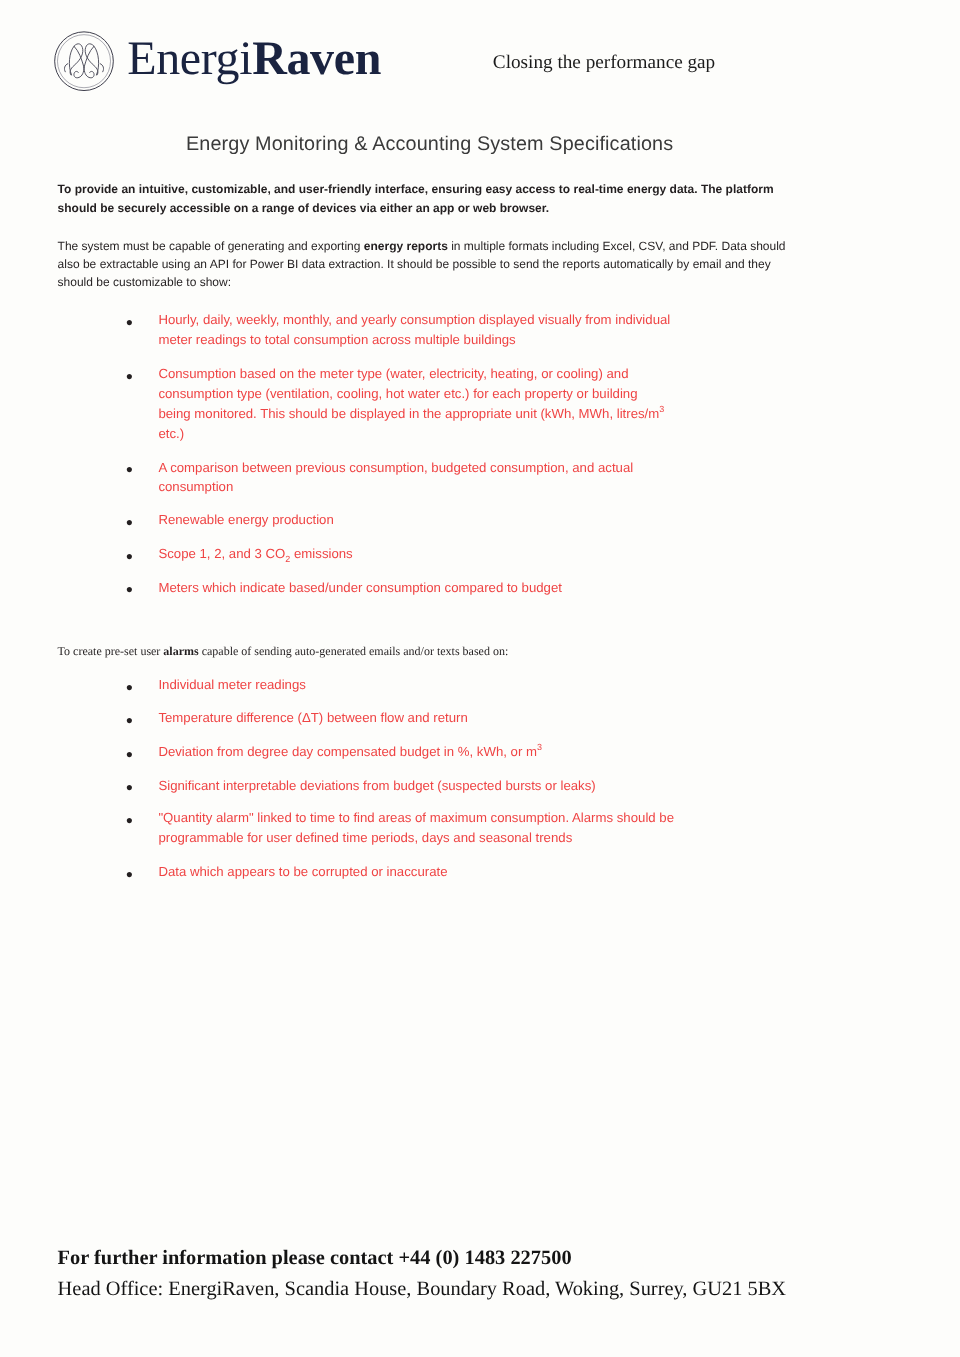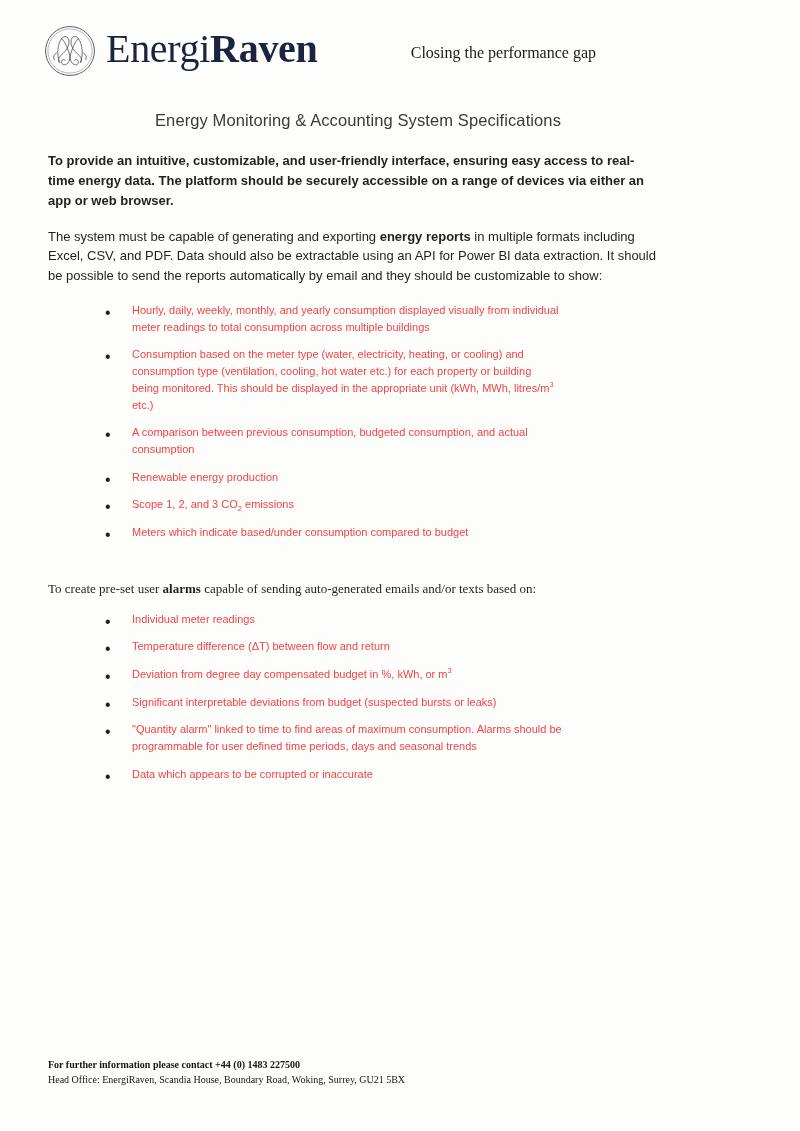--- a/index.html
+++ b/index.html
@@ -78,21 +78,21 @@
     font-size: 16.5px;
     font-weight: 400;
     color: #3a3a3a;
     letter-spacing: 0.1px;
     margin: 0 0 20px 0;
     line-height: 1.3;
     text-align: center;
   }
   p.para {
     margin: 16px 0 16px 0;
-    font-size: 13px;
+    font-size: 10px;
     line-height: 1.52;
     color: #231f20;
   }
   p.para.lead {
     font-weight: 700;
     width: 612px;
   }
   p.para.body {
     width: 608px;
   }
@@ -139,21 +139,21 @@
   
   .footer {
     position: absolute;
     left: 48px;
     bottom: 44px;
     width: 700px;
     font-family: "Liberation Serif", serif;
     color: #141414;
   }
   .footer-line {
-    font-size: 10px;
+    font-size: 17px;
     line-height: 1.52;
     white-space: nowrap;
   }
   .footer-line.bold { font-weight: 700; }
 </style>
 </head>
 <body>
 
 <div class="page">
 

